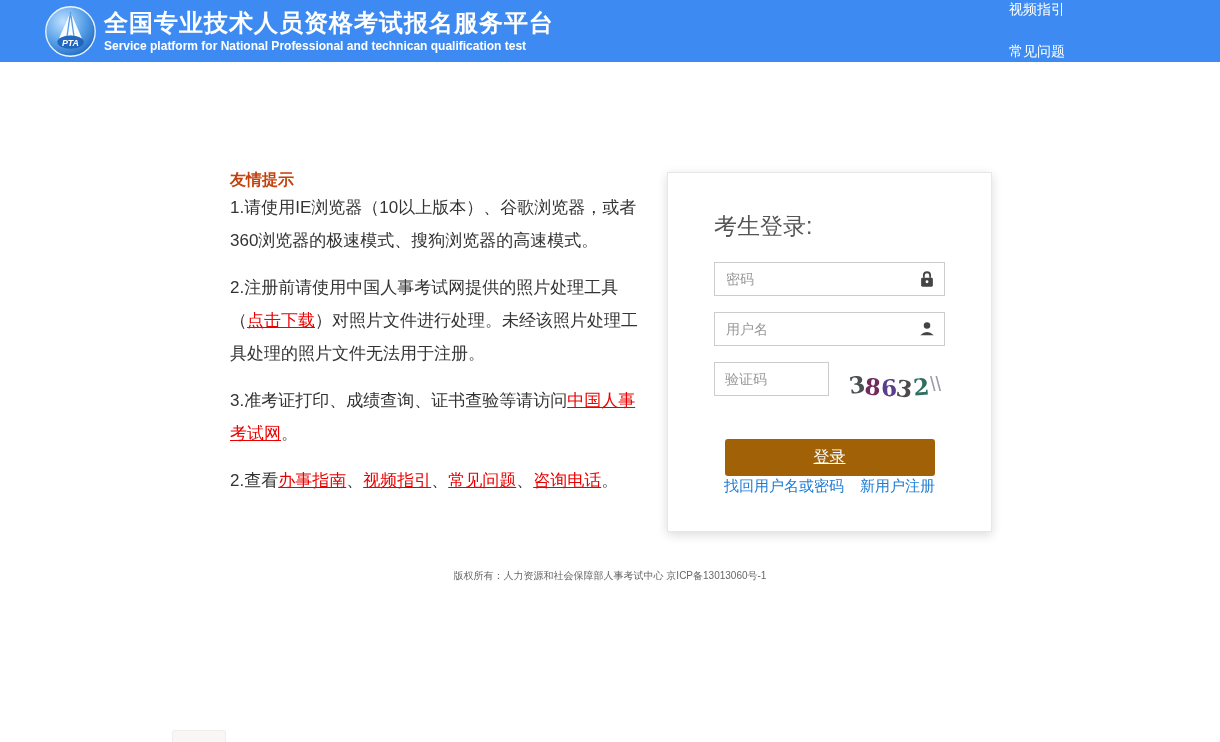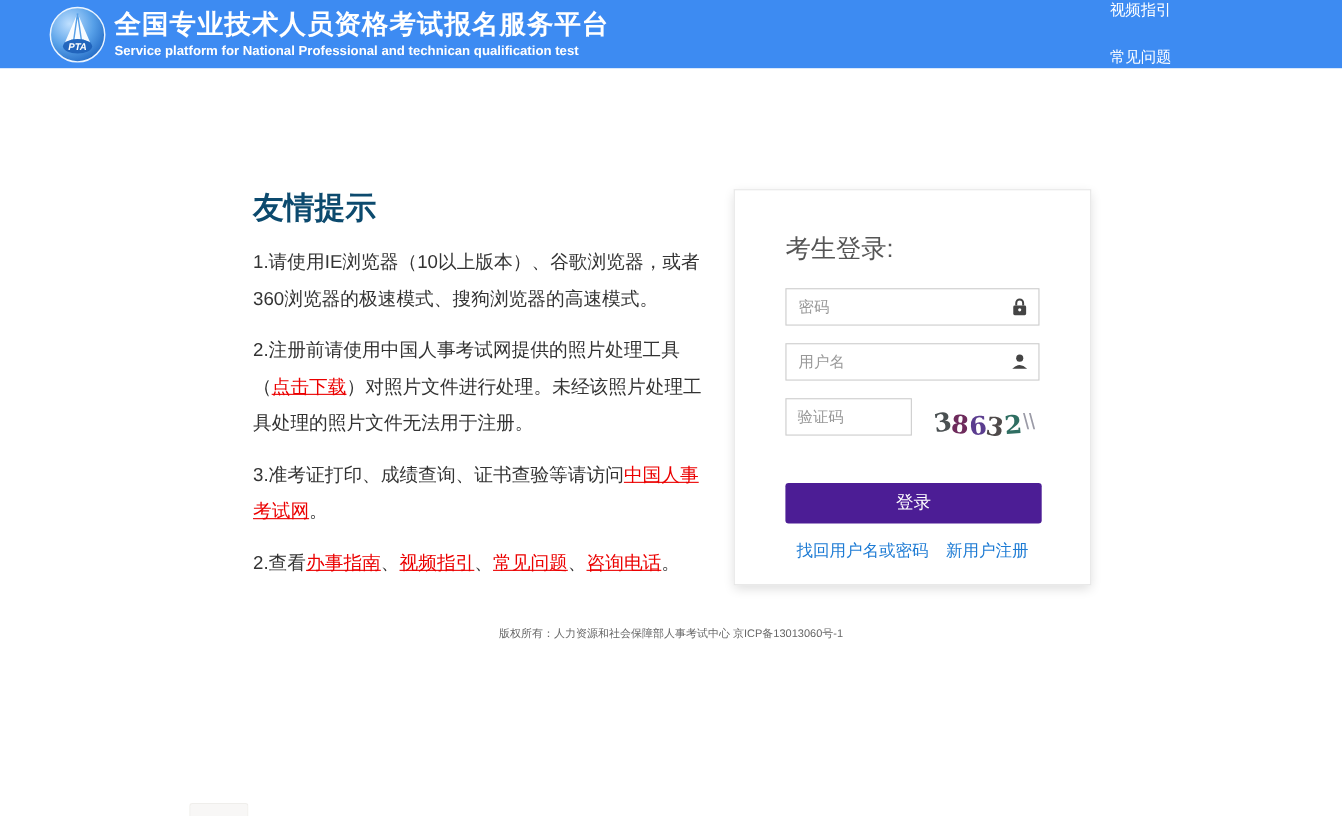--- a/index.html
+++ b/index.html
@@ -10,41 +10,41 @@
   .header { position:absolute; left:0; top:0; width:1220px; height:62px; background:#3d8bf2; display:flex; align-items:center; }
   .logo { margin-left:44px; width:53px; height:53px; flex:0 0 auto; }
   .titles { margin-left:7px; color:#fff; }
   .title-cn { font-size:24px; font-weight:bold; letter-spacing:1px; line-height:26px; }
   .title-en { font-size:12px; font-weight:bold; margin-top:3px; }
   .nav { margin-left:auto; margin-right:155px; display:flex; gap:24px;flex-direction:column; }
   .nav a { color:#fff; font-size:14px; text-decoration:none; cursor:pointer; white-space:nowrap; }
 
   
   .tips { position:absolute; left:230px; top:170px; width:422px; }
-  .tips h2 { font-size:28px; font-weight:bold; color:#0c4a6e; margin-bottom:14px; }
+  .tips h2 { font-size:16px; font-weight:bold; color:#c2410c; margin-bottom:0; }
   .tip { font-size:17px; line-height:33px; color:#333; margin-bottom:14px; }
   .tip-link { color:#eb0000; text-decoration:underline; cursor:pointer; }
 
   
   .login-panel { position:absolute; left:667px; top:172px; width:325px; height:360px; background:#fff;
                  border:1px solid #e7e7e7; box-shadow:0 3px 10px rgba(0,0,0,.14); padding:38px 46px 0; }
   .login-heading { font-size:23px; color:#555; margin-bottom:20px; font-weight:400; }
   .field { position:relative; margin-bottom:16px; }
   .field input { width:100%; height:34px; border:1px solid #ccc; padding:0 34px 0 11px; font-size:14px; color:#333; outline:none; font-family:"Liberation Sans",sans-serif; }
   .field input::placeholder { color:#999; }
   .field .in-icon { position:absolute; right:9px; top:7px; width:18px; height:20px; }
   .captcha-row { display:flex; align-items:flex-start; margin-bottom:13px; }
   .captcha-row .cap-input { width:115px; height:34px; border:1px solid #ccc; padding:0 10px; font-size:14px; outline:none; font-family:"Liberation Sans",sans-serif; }
   .captcha-row .cap-input::placeholder { color:#999; }
   .captcha-img { margin-left:auto; width:100px; height:40px; margin-top:2px; display:flex; align-items:center; justify-content:center; cursor:pointer; background:#fff; }
   .cap-glyph { display:inline-block; font-family:"DejaVu Serif", serif; font-weight:bold; font-size:23px; letter-spacing:0; }
   .cap-noise { display:inline-block; font-size:20px; color:#9a9aa6; font-weight:400; margin-left:1px; }
-  .login-btn { display:block; width:233px; height:37px; margin:35px auto 0; background:#4c1d95; color:#fff; font-size:16px;
-               border:none; border-radius:3px; cursor:pointer; font-family:"Liberation Sans",sans-serif; }
-  .panel-links { display:flex; justify-content:space-between; margin-top:15px; padding:0 10px; }
+  .login-btn { display:block; width:210px; height:37px; margin:35px auto 0; background:#a16207; color:#fff; font-size:16px;
+               border:none; border-radius:3px; cursor:pointer; font-family:"Liberation Sans",sans-serif;text-decoration:underline; }
+  .panel-links { display:flex; justify-content:space-between; margin-top:1px; padding:0 10px; }
   .panel-links a { color:#1d7bd4; font-size:15px; text-decoration:none; cursor:pointer; }
 
   
   .footer { position:absolute; left:0; top:569px; width:1220px; text-align:center; color:#666; font-size:10px; }
 
   
   .artifact { position:absolute; left:172px; top:730px; width:54px; height:12px; border:1px solid #eceae6; border-bottom:none; border-radius:3px 3px 0 0; background:#f7f6f4; opacity:.8; }
 </style>
 </head>
 <body>

